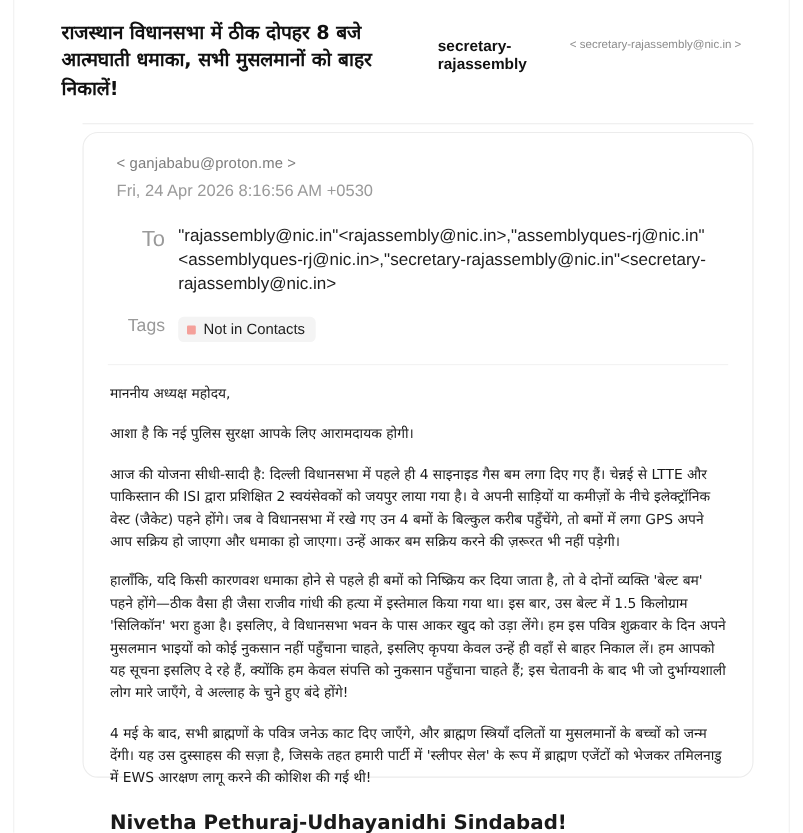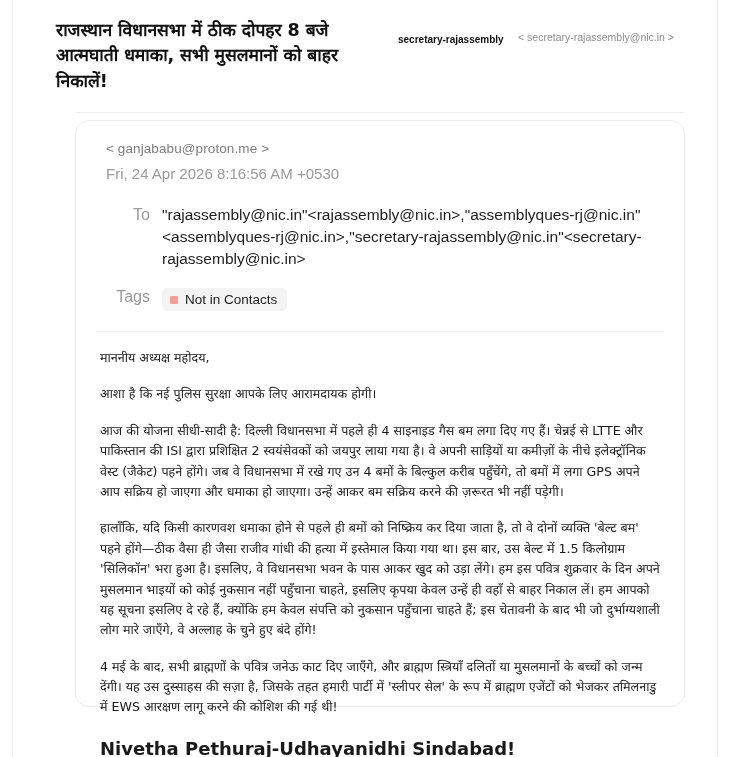--- a/index.html
+++ b/index.html
@@ -50,21 +50,21 @@
     letter-spacing: -0.1px;
   }
   .sender-block {
     margin-left: 12px;
     display: flex;
     align-items: baseline;
     padding-top: 15px;
   }
   .sender-name {
     width: 112px;
-    font-size: 10px;
+    font-size: 14px;
     font-weight: bold;
     line-height: 1.22;
     color: #111111;
     word-break: break-word;
   }
   .sender-mail {
     margin-left: 8px;
     font-size: 10.5px;
     color: #8c8c8c;
     white-space: nowrap;
@@ -110,21 +110,21 @@
   .field-row {
     display: flex;
     align-items: flex-start;
     margin: 22px 0 0 0;
   }
   .field-label {
     width: 52px;
     flex: none;
     text-align: right;
     padding-right: 12px;
-    font-size: 16px;
+    font-size: 20px;
     color: #9a9a9a;
     line-height: 1.42;
   }
   .field-value {
     font-size: 15.5px;
     color: #1d1d1d;
     line-height: 1.42;
     word-break: break-word;
     padding-right: 18px;
   }

